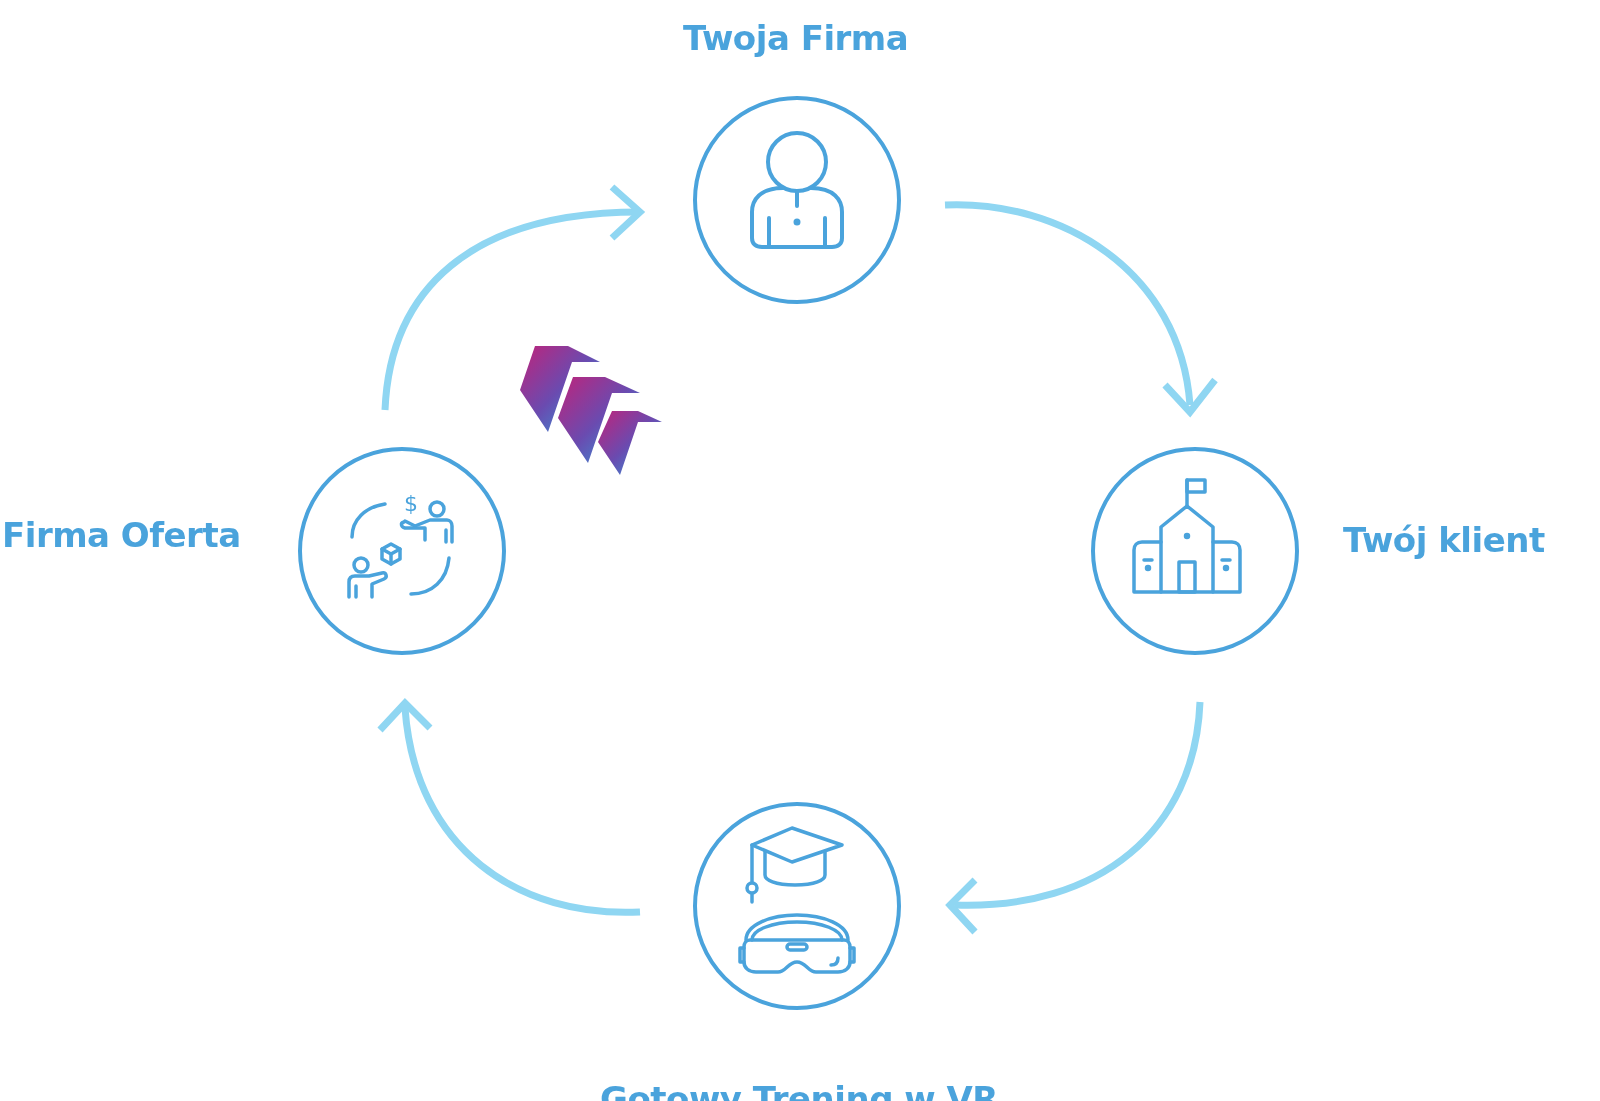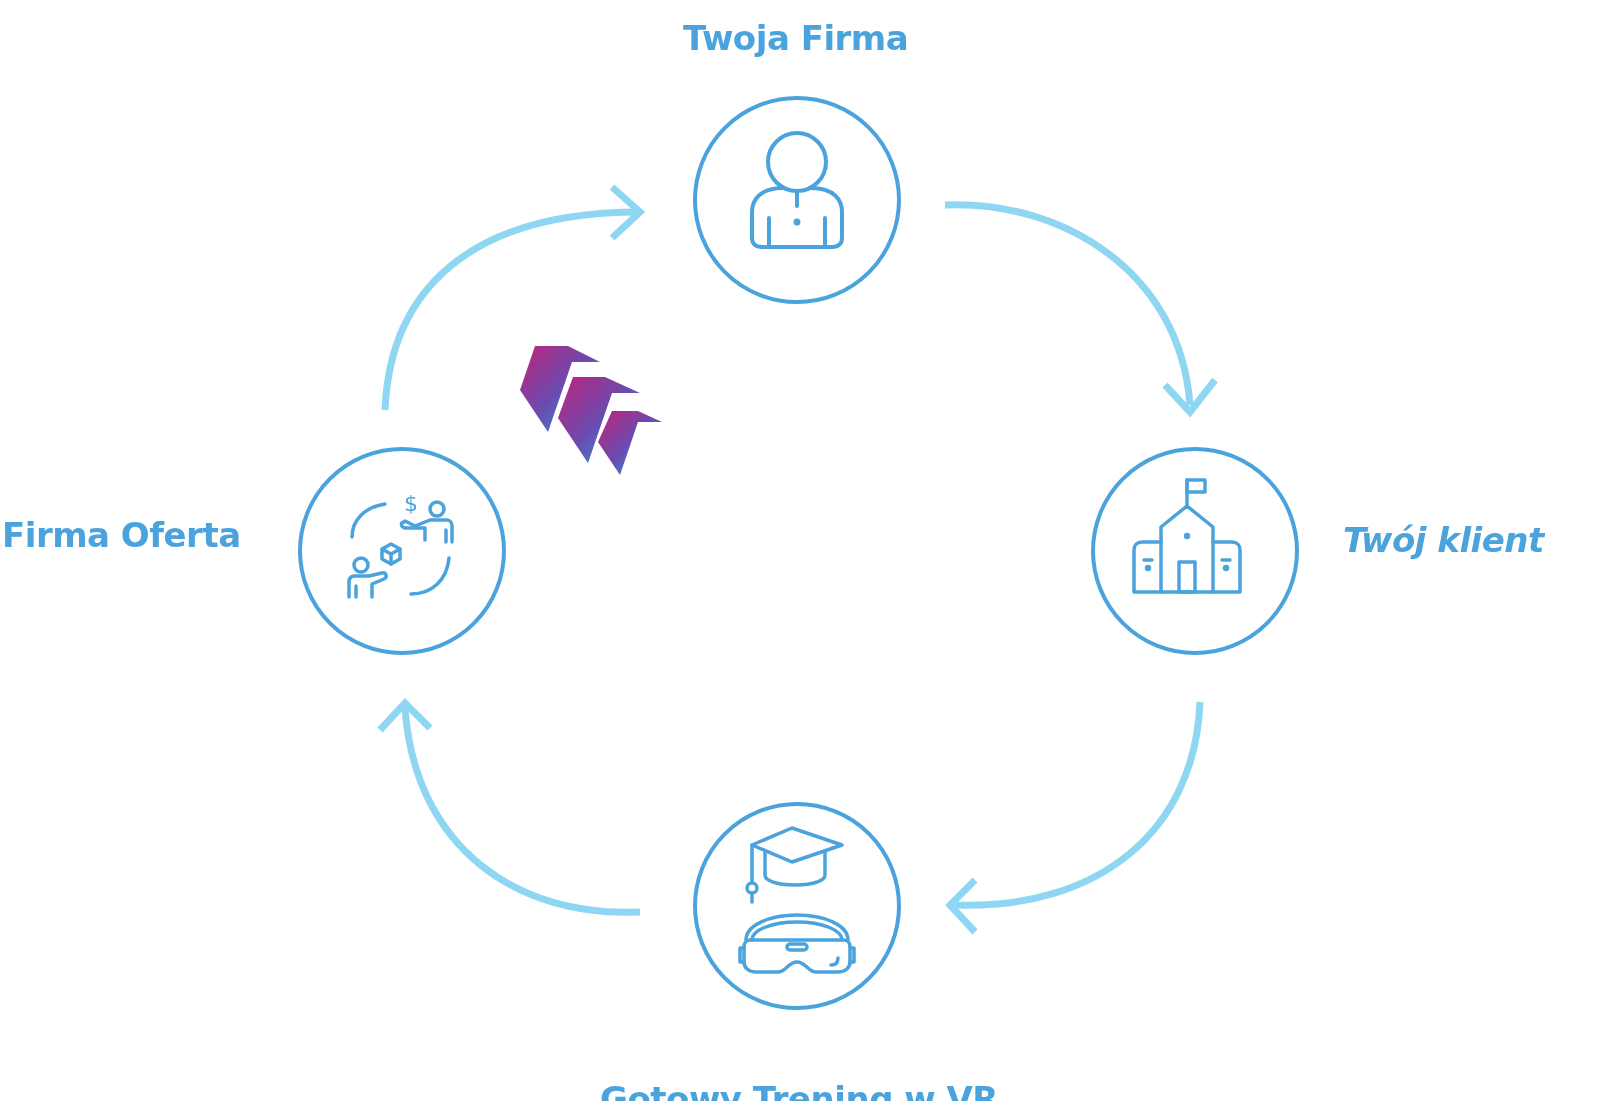--- a/index.html
+++ b/index.html
@@ -4,21 +4,21 @@
   <style>
     html, body { margin: 0; padding: 0; background: #ffffff; }
     body { width: 1600px; height: 1101px; position: relative; overflow: hidden; font-family: "DejaVu Sans", sans-serif; }
     .diagram { position: absolute; left: 0; top: 0; width: 1600px; height: 1101px; }
     .label {
       position: absolute; font-family: "DejaVu Sans", sans-serif; font-weight: bold;
       font-size: 34px; color: #4aa3dc; white-space: nowrap; letter-spacing: -0.5px;
     }
     #lbl-firma { left: 683px; top: 2px; margin-top: 16px; }
     #lbl-oferta { left: 2px; top: 515px; }
-    #lbl-klient { left: 1343px; top: 520px; font-style: italic; }
+    #lbl-klient { left: 1343px; top: 520px; }
     #lbl-vr { left: 600px; top: 1035px; margin-top: 44px; }
     svg { position: absolute; left: 0; top: 0; }
   </style>
 </head>
 <body>
 
 <div class="diagram">
 
   <svg width="1600" height="1101" viewBox="0 0 1600 1101">
     <defs>

